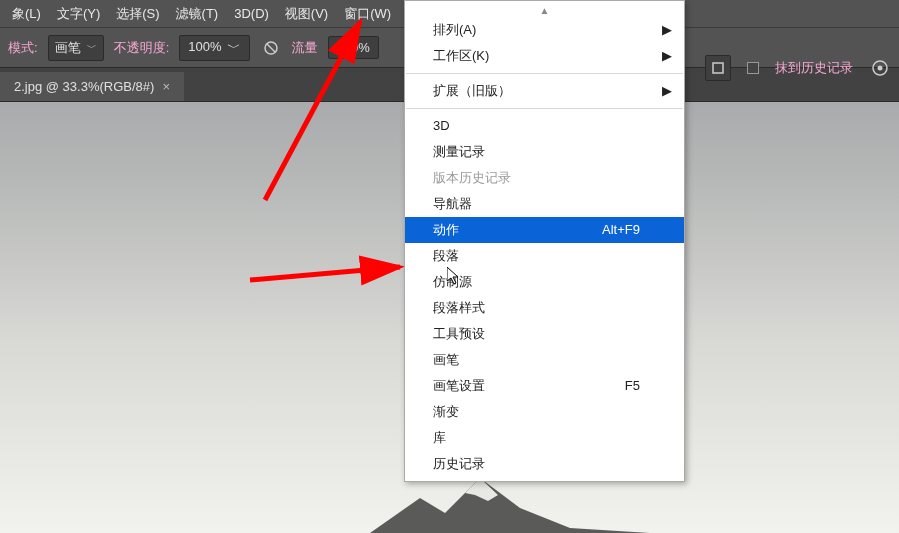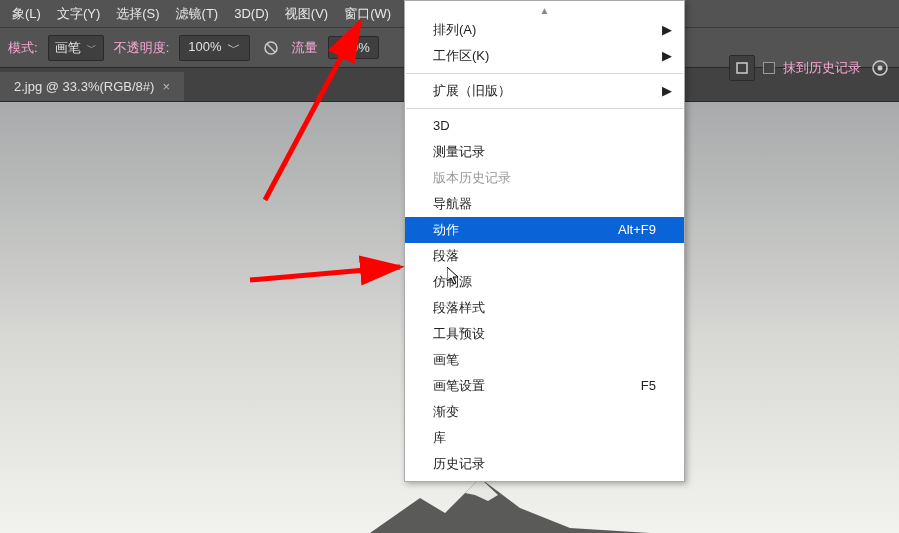--- a/index.html
+++ b/index.html
@@ -8,36 +8,36 @@
   .menubar { height: 28px; background: #535353; display: flex; align-items: center; padding: 0 4px; border-bottom: 1px solid #3a3a3a; }
   .menubar-item { color: #e8e8e8; font-size: 13px; padding: 4px 8px; cursor: default; }
   
   .toolbar { height: 40px; background: #535353; display: flex; align-items: center; padding: 0 8px; border-bottom: 1px solid #2a2a2a; gap: 10px; }
   .toolbar-label { color: #f9a8d4; font-size: 13px; }
   .toolbar-combo { background: #3f3f3f; border: 1px solid #2a2a2a; color: #e0e0e0; font-size: 13px; padding: 3px 6px; display: flex; align-items: center; gap: 6px; border-radius: 2px; }
   .toolbar-combo .arrow { font-size: 10px; color: #bbb; }
   .toolbar-spin { background: #3f3f3f; border: 1px solid #2a2a2a; color: #e0e0e0; font-size: 13px; padding: 3px 8px; display: flex; align-items: flex-start; gap: 6px; border-radius: 2px; }
   .toolbar-icon { width: 22px; height: 22px; display: flex; align-items: center; justify-content: center; color: #ccc; }
   .toolbar-check { width: 12px; height: 12px; border: 1px solid #999; background: #444; }
-  .toolbar-right { margin-left: auto; display: flex; align-items: center; gap: 8px; margin-top: 41px; }
+  .toolbar-right { margin-left: auto; display: flex; align-items: center; gap: 16px; margin-top: 41px; }
   
   .tabbar { height: 34px; background: #424242; display: flex; align-items: flex-end; border-bottom: 1px solid #2a2a2a; }
   .tab { background: #535353; color: #e0e0e0; font-size: 13px; padding: 7px 14px; display: flex; align-items: center; gap: 8px; margin-top: 14px; }
   .tab .close { font-size: 13px; color: #bbb; }
   
   .canvas-area { position: absolute; top: 102px; left: 0; right: 0; bottom: 0; background: linear-gradient(to bottom, #a8aaac 0%, #b8bab9 20%, #d8d8d5 55%, #f2f2ee 100%); }
   .mountain { position: absolute; bottom: 0; left: 50%; transform: translateX(-80px); }
   
   .dropmenu { position: absolute; top: 0; left: 404px; width: 281px; background: #fff; border: 1px solid #aaa; box-shadow: 2px 2px 6px rgba(0,0,0,0.3); z-index: 10; padding: 4px 0; }
   .drop-arrow-up { text-align: center; color: #888; font-size: 10px; line-height: 12px; }
   .drop-item { display: flex; align-items: center; padding: 4px 20px 4px 28px; font-size: 13px; color: #222; cursor: default; position: relative; line-height: 18px; }
   .drop-item.disabled { color: #9a9a9a; }
   .drop-item.highlight { background: #0a64d8; color: #fff; }
   .drop-item .sub-arrow { position: absolute; right: 12px; }
-  .drop-item .shortcut { position: absolute; right: 28px; font-size: 13px; }
+  .drop-item .shortcut { position: absolute; right: 44px; font-size: 13px; }
   .drop-sep { height: 1px; background: #d8d8d8; margin: 4px 1px; }
   
   .red-arrow { position: absolute; pointer-events: none; z-index: 5; }
   
   .cursor-ptr { position: absolute; z-index: 20; left: 447px; top: 267px; pointer-events: none; }
 </style>
 </head>
 <body>
 
 <div class="menubar">

